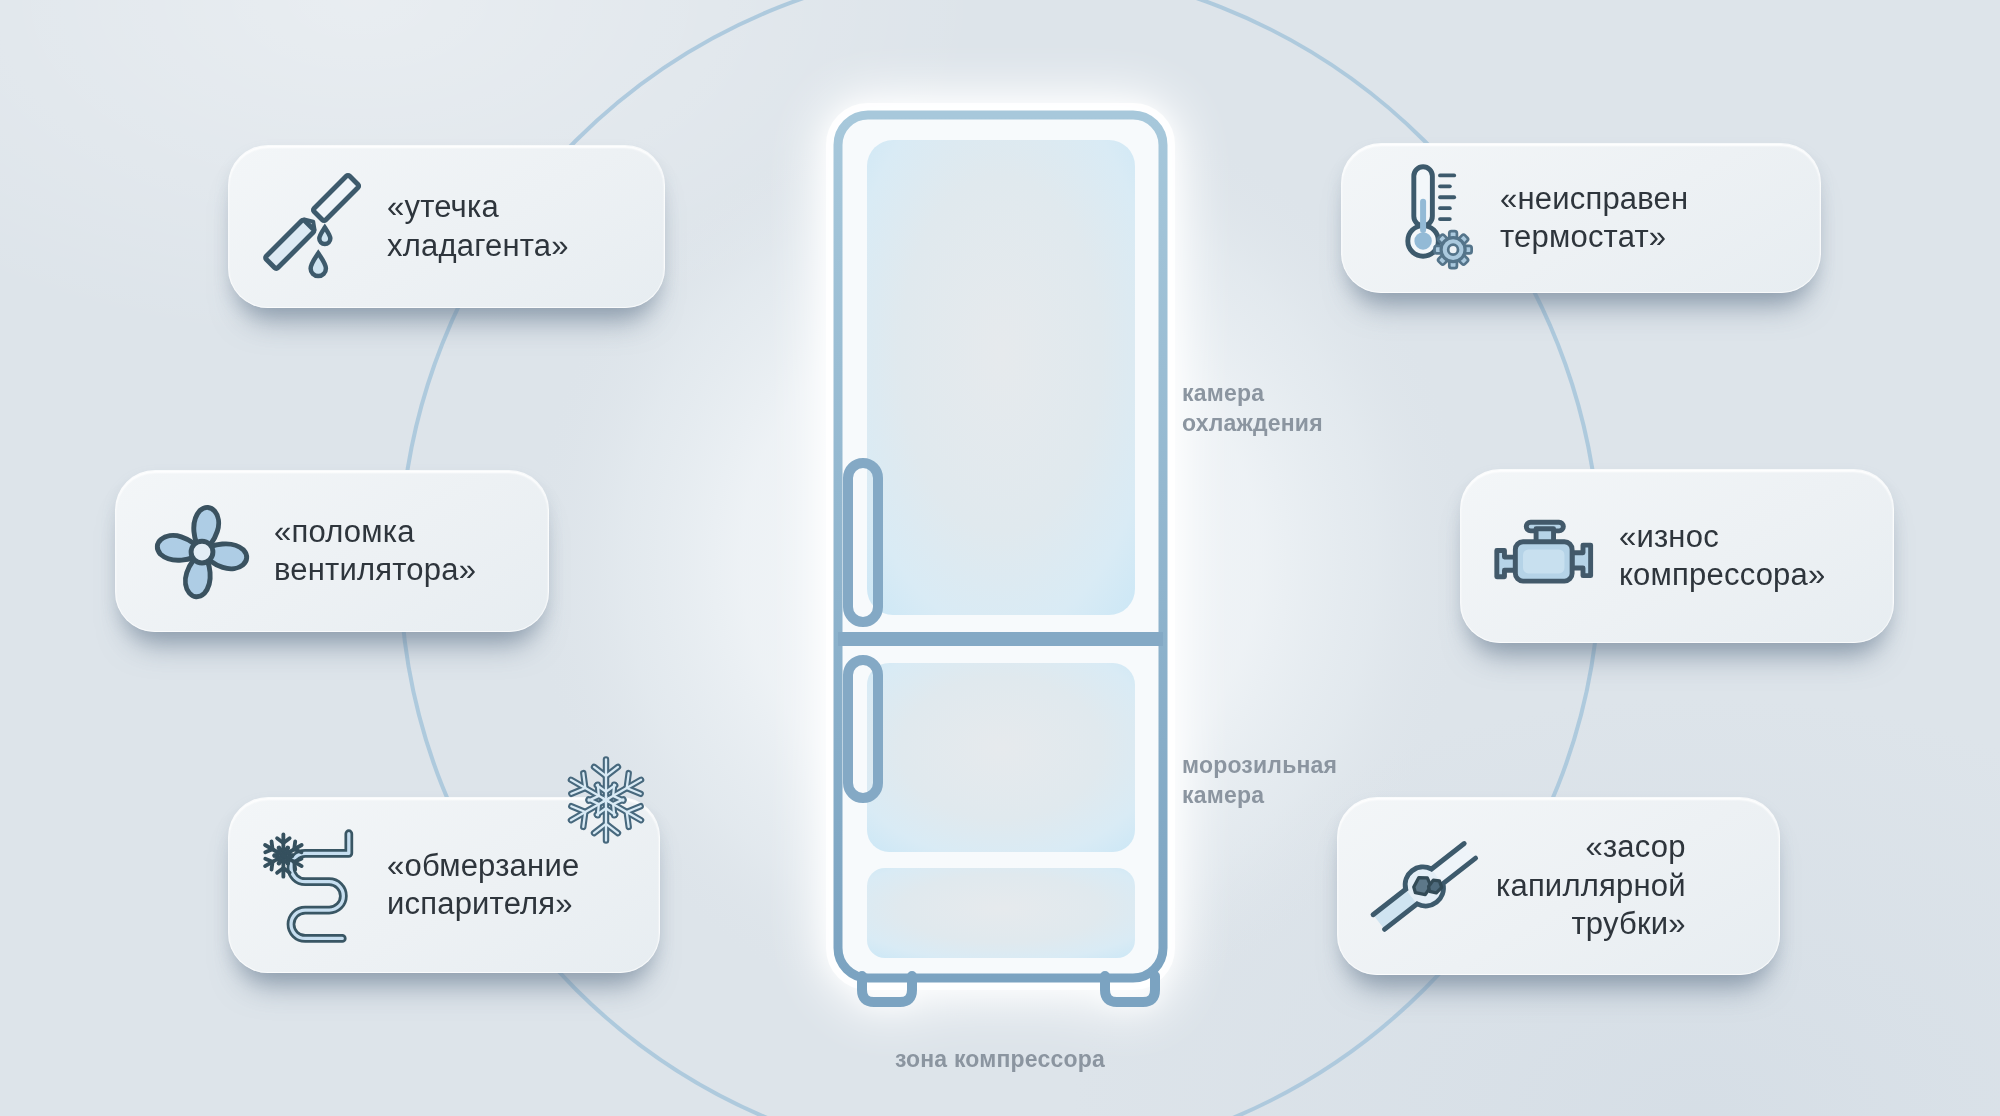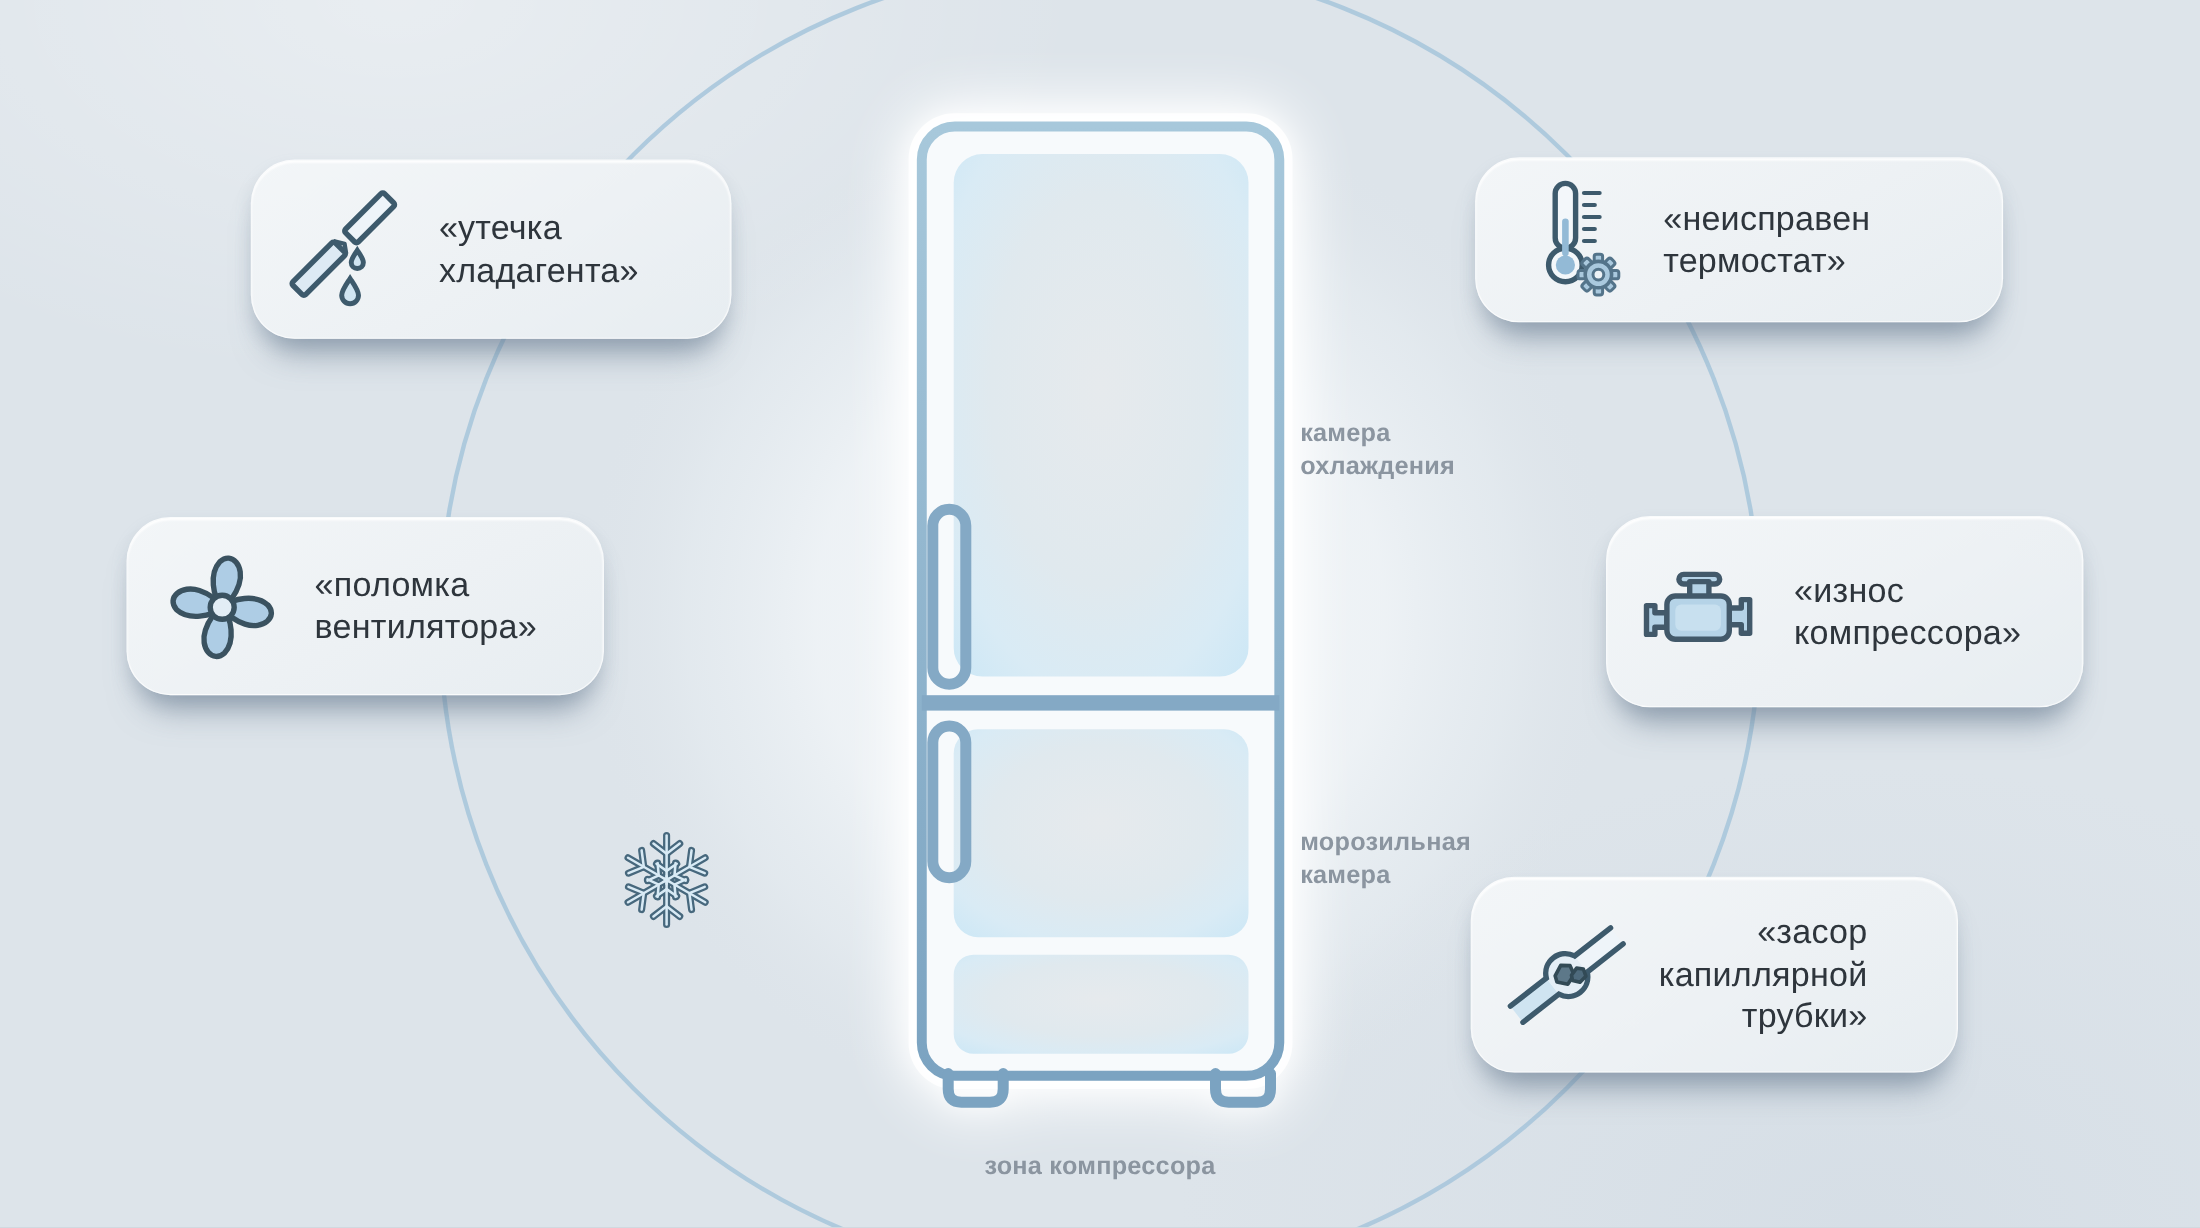--- a/index.html
+++ b/index.html
@@ -14,21 +14,21 @@
       radial-gradient(900px 500px at 18% 0%, rgba(255,255,255,.35), rgba(255,255,255,0) 70%),
       radial-gradient(900px 600px at 85% 100%, rgba(205,215,225,.45), rgba(205,215,225,0) 70%);
   }
   svg.deco{position:absolute;left:0;top:0;}
   .fridge{
     position:absolute;left:790px;top:70px;
     filter:drop-shadow(0 0 28px rgba(255,255,255,.95)) drop-shadow(0 0 10px rgba(255,255,255,.8));
   }
   .card{
     position:absolute;display:flex;align-items:center;
-    gap:24px;padding:0 28px 0 26px;box-sizing:border-box;
+    gap:12px;padding:0 28px 0 26px;box-sizing:border-box;
     border-radius:40px;
     background:linear-gradient(150deg,#f3f6f8 0%,#edf1f4 55%,#e7edf1 100%);
     border:1px solid rgba(255,255,255,.65);
     box-shadow:
       inset 0 2px 2px rgba(255,255,255,.95),
       0 26px 30px -14px rgba(96,117,138,.60),
       0 8px 14px rgba(130,150,170,.22);
   }
   .card .icon{flex:0 0 auto;display:flex;align-items:center;justify-content:center;}
   .card .label{
@@ -134,20 +134,33 @@
           <path d="M55 56 C47 47 44 28 53 18 C63 9 74 22 69 37 C66 46 61 52 55 56 Z" transform="rotate(180 55 56)"></path>
           <path d="M55 56 C47 47 44 28 53 18 C63 9 74 22 69 37 C66 46 61 52 55 56 Z" transform="rotate(270 55 56)"></path>
         </g>
         <circle cx="55" cy="56" r="10" fill="#e2edf5" stroke="#3a5260" stroke-width="4.5"></circle>
       </svg>
     </div>
     <div class="label">«поломка
 вентилятора»</div>
   </div>
 
+  <div class="card" style="left:228px;top:797px;width:432px;height:176px;">
+    <div class="icon">
+      <svg width="120" height="120" viewBox="0 0 110 110">
+        <path d="M86 8 V26 H46 A13 13 0 0 0 46 52 H68 A13 13 0 0 1 68 78 H46 A13 13 0 0 0 46 104 H80" fill="none" stroke="#395664" stroke-width="8" stroke-linecap="round" stroke-linejoin="round"></path>
+        <path d="M86 8 V26 H46 A13 13 0 0 0 46 52 H68 A13 13 0 0 1 68 78 H46 A13 13 0 0 0 46 104 H80" fill="none" stroke="#c6def0" stroke-width="3" stroke-linecap="round" stroke-linejoin="round"></path>
+        <g transform="translate(26,28) scale(0.44)" stroke="#35505e" stroke-width="8">
+          <use href="#sf"></use>
+        </g>
+      </svg>
+    </div>
+    <div class="label">«обмерзание
+испарителя»</div>
+  </div>
 
   <div class="card" style="left:1341px;top:143px;width:480px;height:150px;">
     <div class="icon">
       <svg width="120" height="120" viewBox="0 0 110 110">
         <g stroke="#3d5a6c" stroke-width="3.5" stroke-linecap="round">
           <line x1="66" y1="16" x2="79" y2="16"></line>
           <line x1="66" y1="26" x2="75" y2="26"></line>
           <line x1="66" y1="36" x2="79" y2="36"></line>
           <line x1="66" y1="46" x2="75" y2="46"></line>
           <line x1="66" y1="56" x2="75" y2="56"></line>

